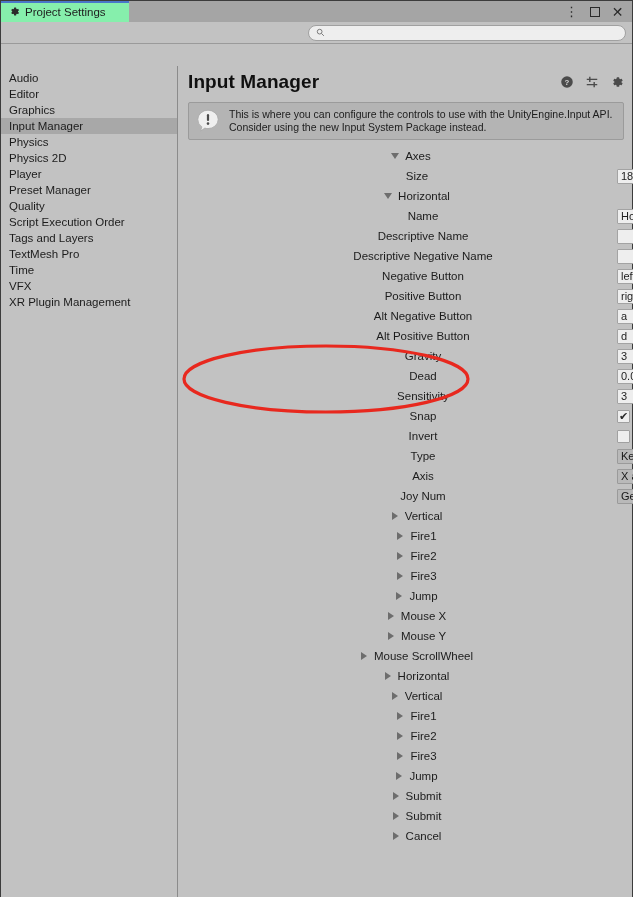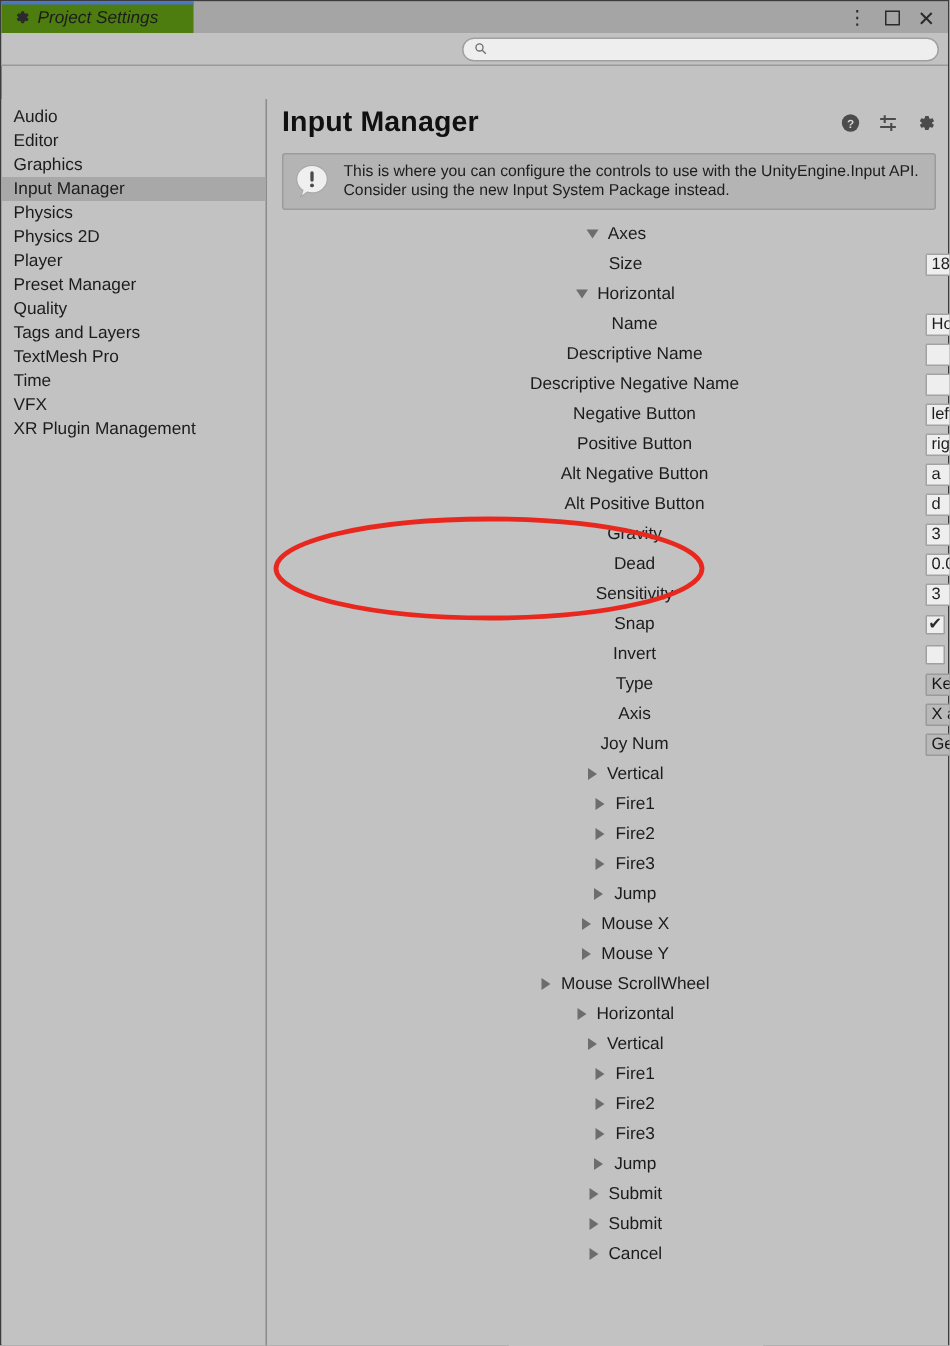--- a/index.html
+++ b/index.html
@@ -21,26 +21,25 @@
     position: relative;
     height: 21px;
     background: #a5a5a5;
     display: flex;
     align-items: stretch;
   }
   .tab {
     position: relative;
     display: flex; align-items: center; gap: 5px;
     padding: 0 12px 0 8px;
-    background: #4d7c0f;
+    background: #86efac;
     height: 21px;
     min-width: 128px;
     font-size: 11px;
     color: #1d1d1d;
-    font-style: italic;
   }
   .tab::before {
     content: "";
     position: absolute; left: 0; right: 0; top: 0;
     height: 2px; background: #4a76c9;
   }
   .tab-label { font-size: 11.5px; white-space: nowrap; }
   .gear-glyph {
     width: 11px; height: 11px;
     display: inline-block; position: relative;
@@ -277,20 +276,21 @@
     <div class="sidebar">
       <div class="side-item">Audio</div>
       <div class="side-item">Editor</div>
       <div class="side-item">Graphics</div>
       <div class="side-item selected">Input Manager</div>
       <div class="side-item">Physics</div>
       <div class="side-item">Physics 2D</div>
       <div class="side-item">Player</div>
       <div class="side-item">Preset Manager</div>
       <div class="side-item">Quality</div>
+      <div class="side-item">Script Execution Order</div>
       <div class="side-item">Tags and Layers</div>
       <div class="side-item">TextMesh Pro</div>
       <div class="side-item">Time</div>
       <div class="side-item">VFX</div>
       <div class="side-item">XR Plugin Management</div>
     </div>
 
     <div class="main">
 
       <div class="page-head">

